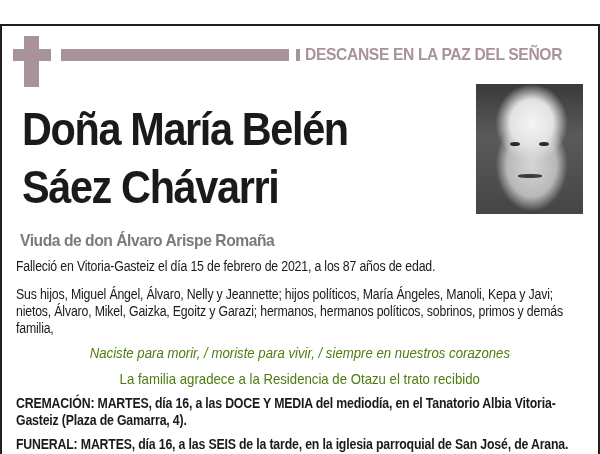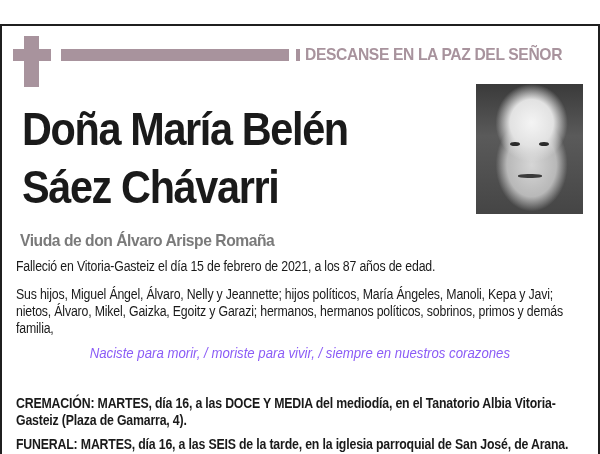--- a/index.html
+++ b/index.html
@@ -46,21 +46,21 @@
     transform: scaleX(0.92); transform-origin: left center;
   }
   .p {
     position: absolute; left: 14px; width: 640px; font-size: 14px; line-height: 17px;
     color: #1a1a1a; transform: scaleX(0.88); transform-origin: left top; letter-spacing: -0.2px;
   }
   .died { top: 232px; white-space: nowrap; }
   .family { top: 260px; }
   .center {
     position: absolute; left: 0; width: 596px; text-align: center; font-size: 15px;
-    white-space: nowrap; color: #8b5cf6;
+    white-space: nowrap; color: #4d7c0f;
   }
   .center span { display: inline-block; transform: scaleX(0.88); }
   .poem { top: 318px; font-style: italic; }
   .thanks { top: 344px; }
   .bold { font-weight: bold; }
   .cremation { top: 369px; }
   .funeral { top: 410px; }
 </style>
 </head>
 <body>
@@ -82,16 +82,17 @@
     <div class="eye eye-r"></div>
     <div class="mouth"></div>
   </div>
 
   <div class="widow">Viuda de don Álvaro Arispe Romaña</div>
 
   <div class="p died">Falleció en Vitoria-Gasteiz el día 15 de febrero de 2021, a los 87 años de edad.</div>
   <div class="p family">Sus hijos, Miguel Ángel, Álvaro, Nelly y Jeannette; hijos políticos, María Ángeles, Manoli, Kepa y Javi; nietos, Álvaro, Mikel, Gaizka, Egoitz y Garazi; hermanos, hermanos políticos, sobrinos, primos y demás familia,</div>
 
   <div class="center poem"><span>Naciste para morir, / moriste para vivir, / siempre en nuestros corazones</span></div>
+  <div class="center thanks"><span>La familia agradece a la Residencia de Otazu el trato recibido</span></div>
 
   <div class="p bold cremation">CREMACIÓN: MARTES, día 16, a las DOCE Y MEDIA del mediodía, en el Tanatorio Albia Vitoria-Gasteiz (Plaza de Gamarra, 4).</div>
   <div class="p bold funeral">FUNERAL: MARTES, día 16, a las SEIS de la tarde, en la iglesia parroquial de  San José, de Arana.</div>
 </div>
 
 </body></html>

